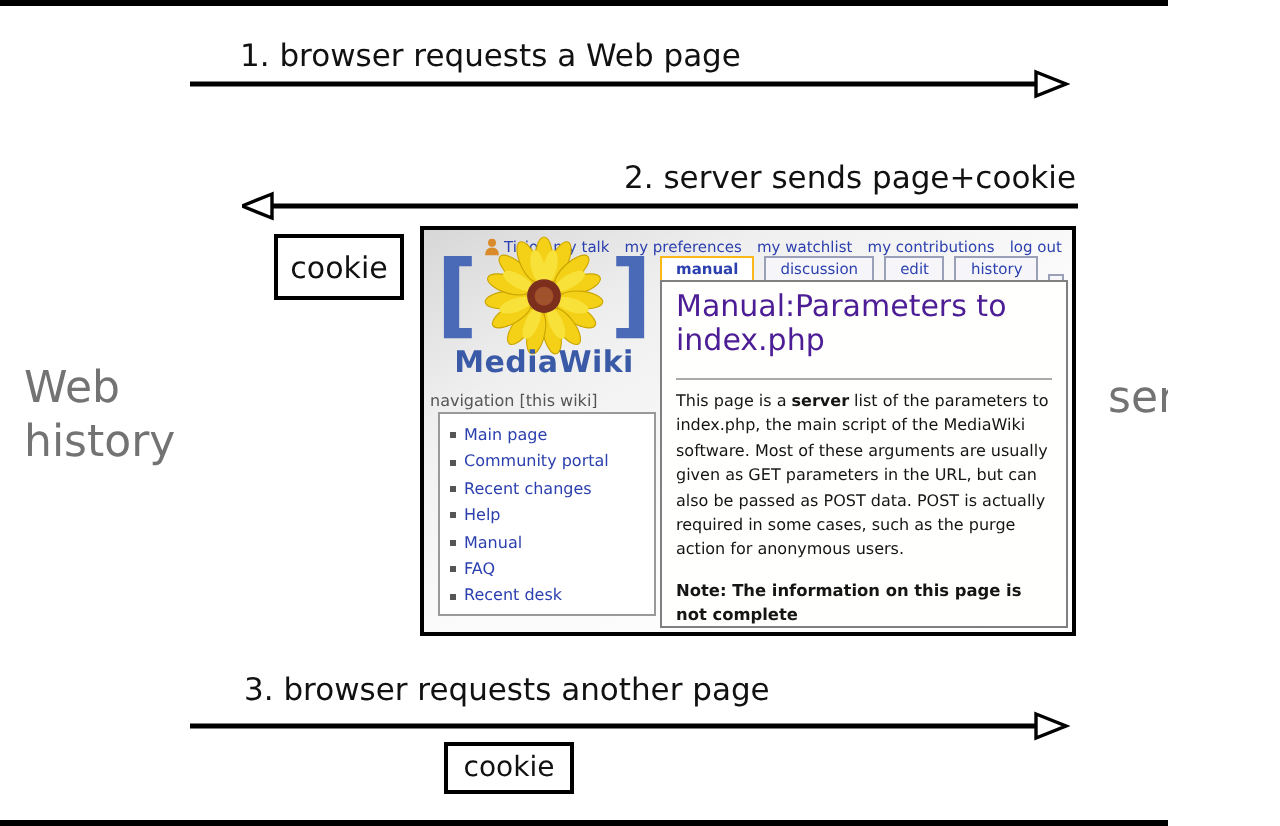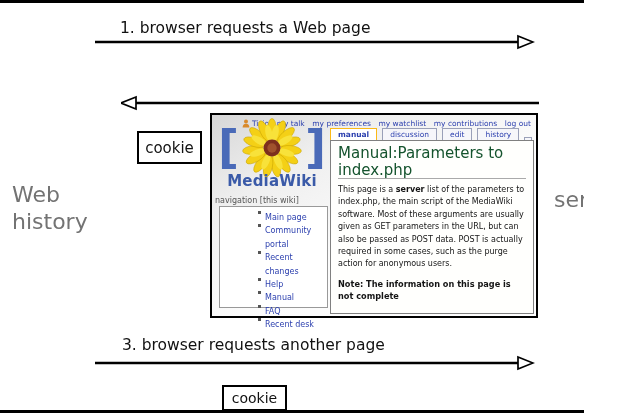--- a/index.html
+++ b/index.html
@@ -12,21 +12,21 @@
   .border-bar.bottom{bottom:0;}
 
   
   .arrow-label{position:absolute;font-size:15.5px;color:#111;white-space:nowrap;}
   .arrow-svg{position:absolute;}
 
   
   .cookie-box{
     position:absolute;border:2.5px solid #000;background:#fff;
     display:flex;align-items:center;justify-content:center;
-    font-size:15px;color:#111;margin-top:14px;
+    font-size:15px;color:#111;
   }
   .cookie-top{left:137px;top:117px;width:61px;height:29px;}
   .cookie-bottom{left:222px;top:371px;width:61px;height:22px;border-width:2px;font-size:14px;}
 
   
   .side-label{position:absolute;font-size:22px;line-height:27px;color:#737373;}
   .side-label.left{left:12px;top:181px;}
   .side-label.right{left:554px;top:186px;}
 
   
@@ -59,47 +59,48 @@
   .bracket.r{right:2px;}
   .sunflower{position:absolute;left:26px;top:-6px;}
   .logo-text{position:absolute;bottom:0;width:100%;text-align:center;
     font-size:15px;font-weight:bold;color:#3a5aa8;letter-spacing:0.2px;}
 
   .nav-header{position:absolute;left:3px;top:81px;font-size:8px;color:#555;}
   .nav-box{
     position:absolute;left:7px;top:91px;width:100px;bottom:8px;
     background:#fff;border:1px solid #999;padding:4px 2px 2px 5px;
   }
-  .nav-item{display:flex;gap:4px;font-size:8px;line-height:13.4px;margin-left:33px;}
+  .nav-item{display:flex;align-items:center;gap:4px;font-size:8px;line-height:13.4px;}
   .bullet{width:3px;height:3px;background:#555;flex:0 0 auto;}
 
   .content-box{
     position:absolute;left:118px;top:25px;right:2px;bottom:2px;
     background:#fffffd;border:1px solid #808080;padding:2px 7px 0 7px;overflow:hidden;
   }
   .content-box h1{
-    margin:2px 0 5px 0;font-size:15px;line-height:16.5px;font-weight:normal;color:#14532d;
-    border-bottom:1px solid #aaa;padding-bottom:0;
+    margin:2px 0 5px 0;font-size:15px;line-height:16.5px;font-weight:normal;color:#4c1d95;
+    border-bottom:1px solid #aaa;padding-bottom:11px;
   }
   .content-box p{margin:0 0 7px 0;font-size:8px;line-height:12.4px;color:#151515;}
   .content-box p.note{font-weight:bold;font-size:8.2px;}
 </style>
 </head>
 <body>
 
 <div class="stage">
   <div class="border-bar top"></div>
   <div class="border-bar bottom"></div>
 
   <div class="arrow-label" style="left:120px;top:19px;">1. browser requests a Web page</div>
   <svg class="arrow-svg" style="left:95px;top:32px;" width="440" height="18">
     <line x1="0" y1="10" x2="423" y2="10" stroke="#000" stroke-width="2.6"></line>
     <polygon points="423,4 438,10 423,16" fill="#fff" stroke="#000" stroke-width="1.7"></polygon>
   </svg>
 
+  <div class="arrow-label" style="left:240px;top:80px;width:298px;text-align:right;">2. server sends page+cookie</div>
   <svg class="arrow-svg" style="left:121px;top:93px;" width="418" height="18">
     <line x1="15" y1="10" x2="418" y2="10" stroke="#000" stroke-width="2.6"></line>
     <polygon points="15,4 0,10 15,16" fill="#fff" stroke="#000" stroke-width="1.7"></polygon>
   </svg>
 
   <div class="arrow-label" style="left:122px;top:336px;">3. browser requests another page</div>
   <svg class="arrow-svg" style="left:95px;top:353px;" width="440" height="18">
     <line x1="0" y1="10" x2="423" y2="10" stroke="#000" stroke-width="2.6"></line>
     <polygon points="423,4 438,10 423,16" fill="#fff" stroke="#000" stroke-width="1.7"></polygon>
   </svg>

